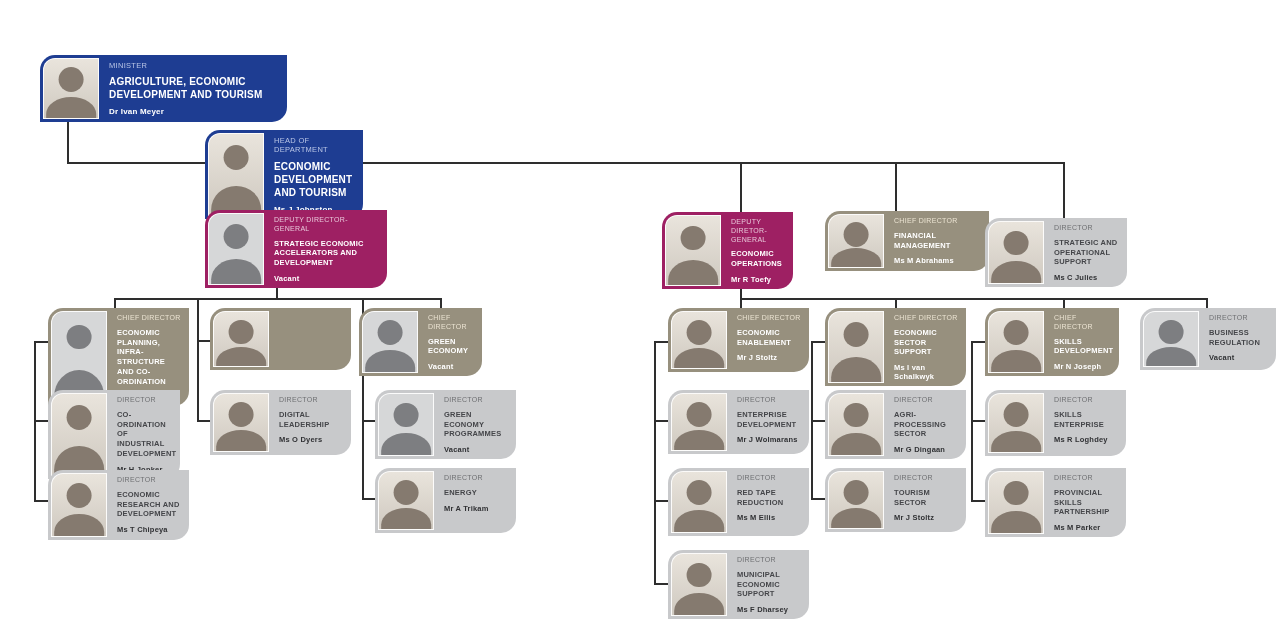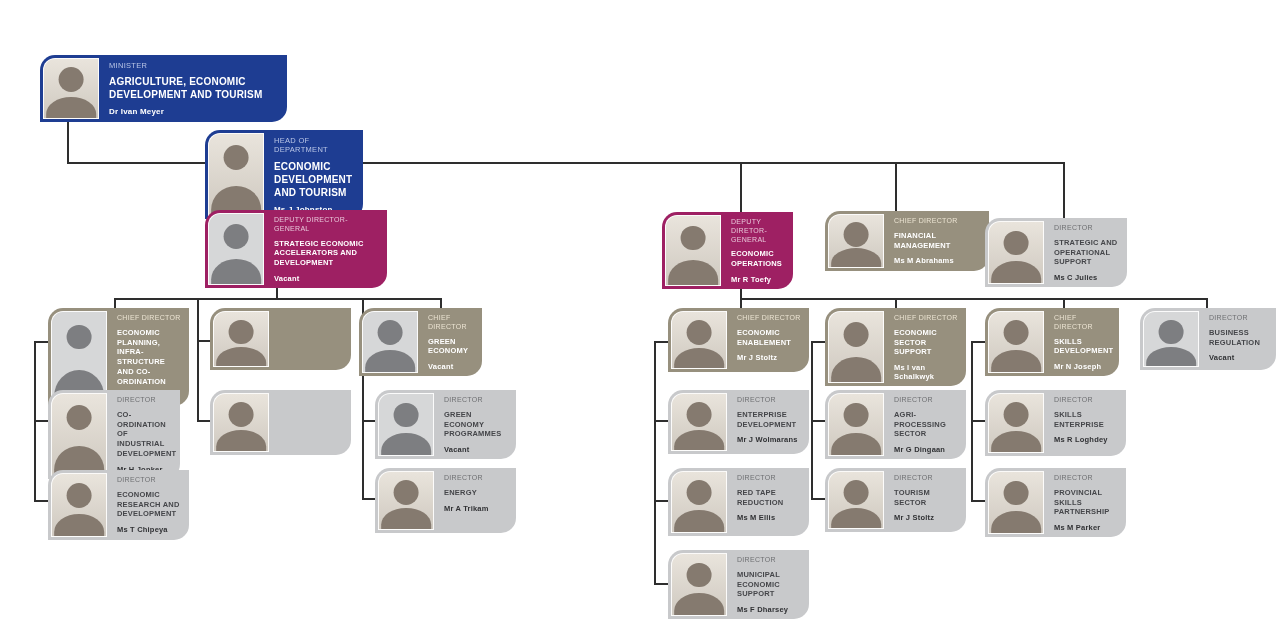--- a/index.html
+++ b/index.html
@@ -186,20 +186,25 @@
     <div class="photo person"></div>
     <div class="text">
       <div class="role">DIRECTOR</div>
       <div class="unit">ECONOMIC RESEARCH AND DEVELOPMENT</div>
       <div class="pname">Ms T Chipeya</div>
     </div>
   </div>
 
   <div class="node gray" style="left:210px;top:390px;width:141px;min-height:65px">
     <div class="photo person"></div>
+    <div class="text">
+      <div class="role">DIRECTOR</div>
+      <div class="unit">DIGITAL LEADERSHIP</div>
+      <div class="pname">Ms O Dyers</div>
+    </div>
   </div>
 
   <div class="node gray" style="left:375px;top:390px;width:141px;min-height:65px">
     <div class="photo vacant"></div>
     <div class="text">
       <div class="role">DIRECTOR</div>
       <div class="unit">GREEN ECONOMY PROGRAMMES</div>
       <div class="pname">Vacant</div>
     </div>
   </div>

